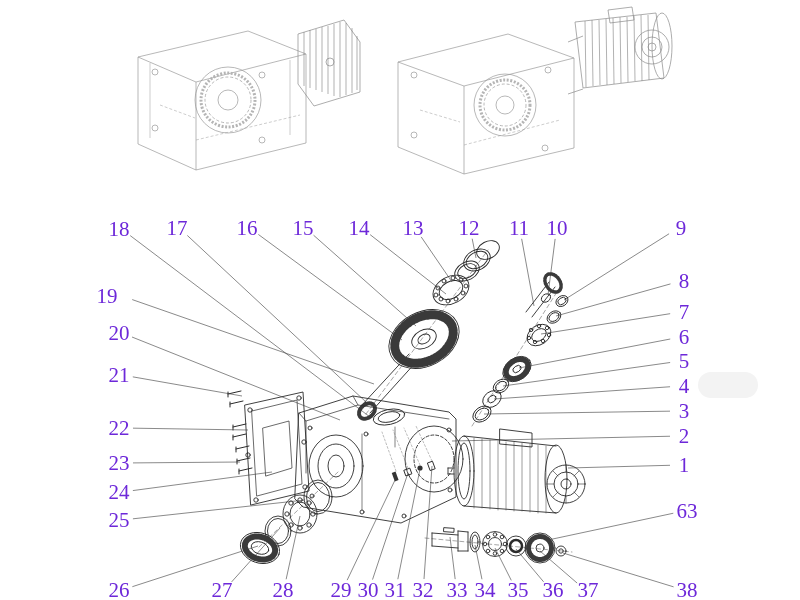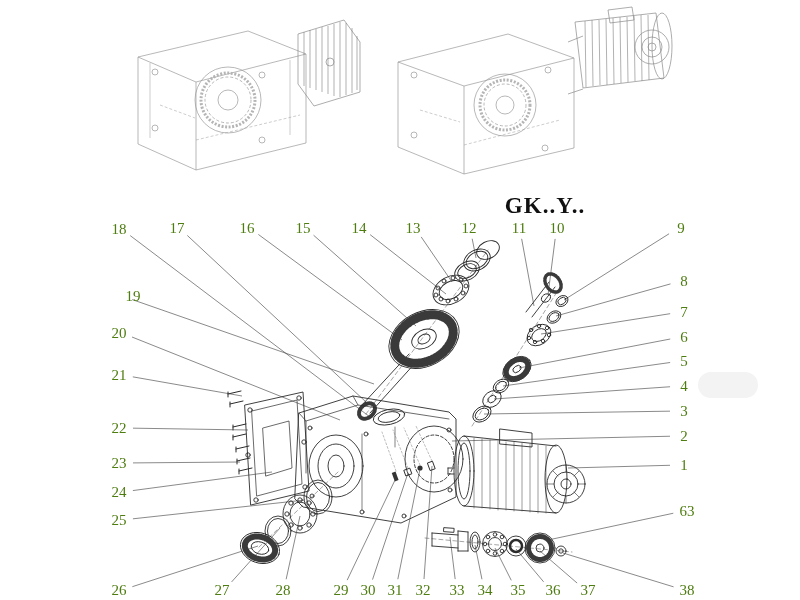--- a/index.html
+++ b/index.html
@@ -6,21 +6,21 @@
   body{
     width:800px;height:600px;position:relative;overflow:hidden;
     background:#ffffff;
     font-family:"Liberation Serif", serif;
   }
   #page{position:absolute;inset:0}
   #diagram-svg{position:absolute;left:0;top:0}
   #part-labels{position:absolute;inset:0;pointer-events:none}
   .part-num{
     position:absolute;transform:translate(-50%,-50%);
-    font-size:15px;line-height:1;color:#4d7c0f;
+    font-size:21px;line-height:1;color:#6d28d9;
     font-family:"Liberation Serif", serif;
   }
   .variant-label{
     position:absolute;transform:translate(-50%,-50%);
     font-size:23px;font-weight:bold;letter-spacing:1px;color:#111;
     font-family:"Liberation Serif", serif;white-space:nowrap;
   }
   .smudge{
     position:absolute;left:698px;top:372px;width:60px;height:26px;
     background:#f3f3f3;border-radius:13px;
@@ -303,21 +303,21 @@
       <div class="part-num" style="left: 681px; top: 228px;">9</div>
       <div class="part-num" style="left: 557px; top: 228px;">10</div>
       <div class="part-num" style="left: 519px; top: 228px;">11</div>
       <div class="part-num" style="left: 469px; top: 228px;">12</div>
       <div class="part-num" style="left: 413px; top: 228px;">13</div>
       <div class="part-num" style="left: 359px; top: 228px;">14</div>
       <div class="part-num" style="left: 303px; top: 228px;">15</div>
       <div class="part-num" style="left: 247px; top: 228px;">16</div>
       <div class="part-num" style="left: 177px; top: 228px;">17</div>
       <div class="part-num" style="left: 119px; top: 229px;">18</div>
-      <div class="part-num" style="left: 133px; top: 296px;">19</div>
+      <div class="part-num" style="left: 107px; top: 296px;">19</div>
       <div class="part-num" style="left: 119px; top: 333px;">20</div>
       <div class="part-num" style="left: 119px; top: 375px;">21</div>
       <div class="part-num" style="left: 119px; top: 428px;">22</div>
       <div class="part-num" style="left: 119px; top: 463px;">23</div>
       <div class="part-num" style="left: 119px; top: 492px;">24</div>
       <div class="part-num" style="left: 119px; top: 520px;">25</div>
       <div class="part-num" style="left: 119px; top: 590px;">26</div>
       <div class="part-num" style="left: 222px; top: 590px;">27</div>
       <div class="part-num" style="left: 283px; top: 590px;">28</div>
       <div class="part-num" style="left: 341px; top: 590px;">29</div>
@@ -326,16 +326,15 @@
       <div class="part-num" style="left: 423px; top: 590px;">32</div>
       <div class="part-num" style="left: 457px; top: 590px;">33</div>
       <div class="part-num" style="left: 485px; top: 590px;">34</div>
       <div class="part-num" style="left: 518px; top: 590px;">35</div>
       <div class="part-num" style="left: 553px; top: 590px;">36</div>
       <div class="part-num" style="left: 588px; top: 590px;">37</div>
       <div class="part-num" style="left: 687px; top: 590px;">38</div>
       <div class="part-num" style="left: 687px; top: 511px;">63</div>
     </div>
 
-  <div class="variant-label" style="left:545px;top:206px">GK..Y..</div>
 
   <div class="smudge"></div>
 </div>
 
 </body></html>

